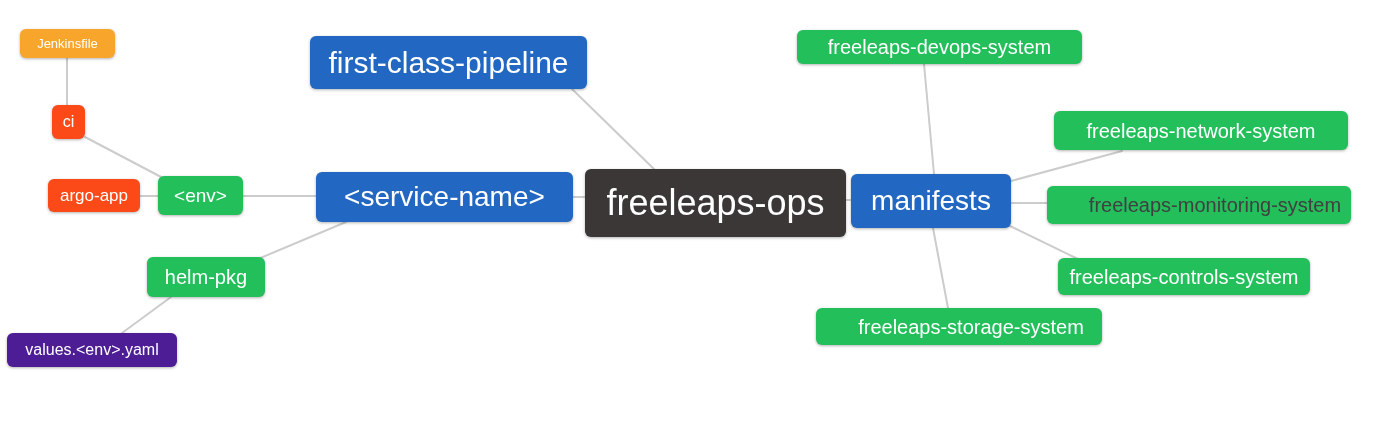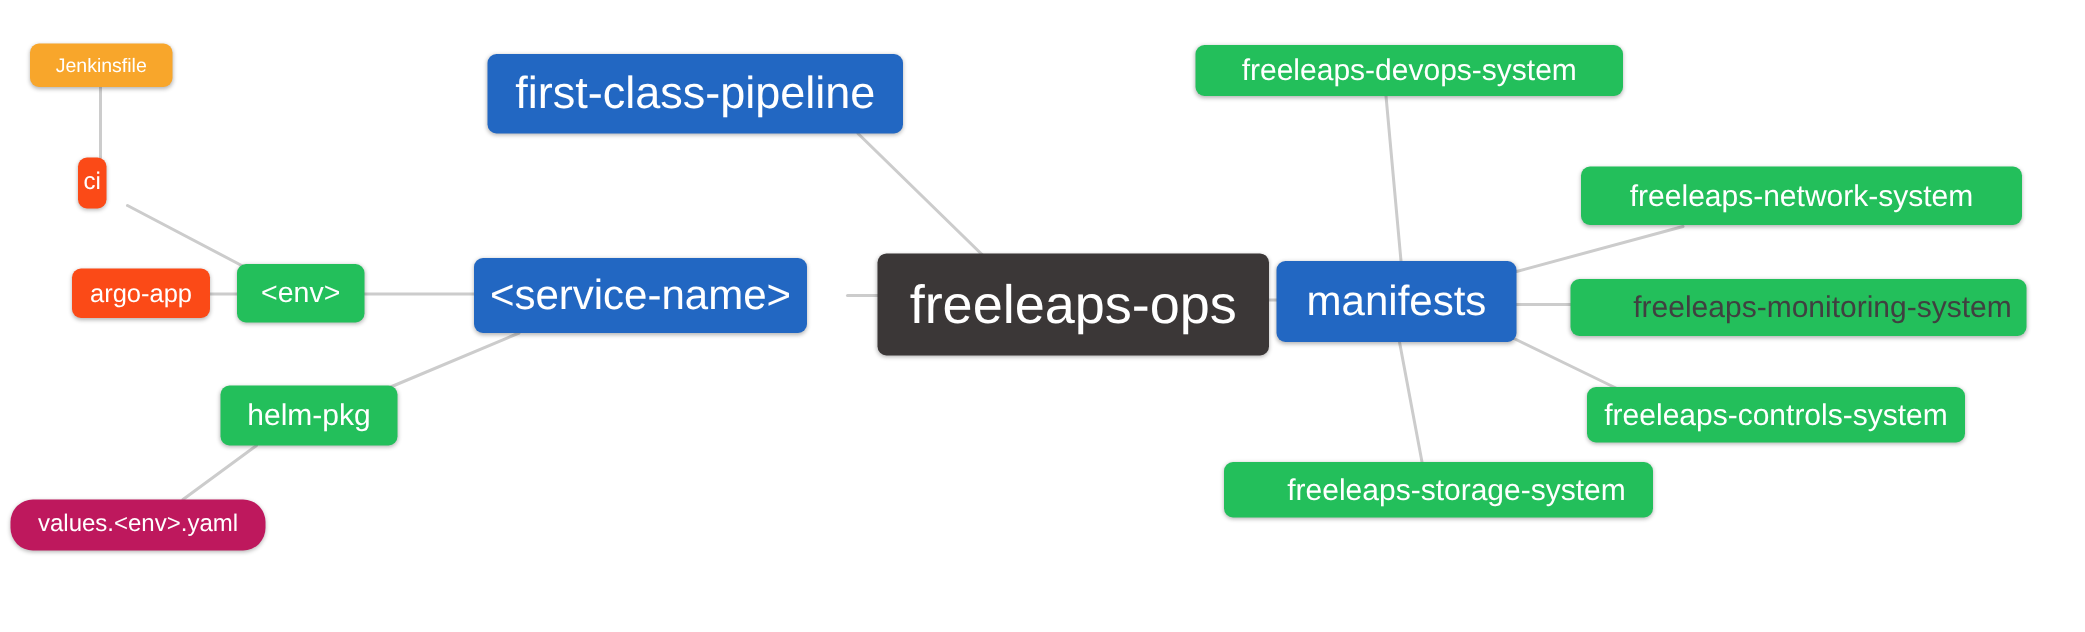--- a/index.html
+++ b/index.html
@@ -56,28 +56,28 @@
       <line x1="565" y1="197" x2="585" y2="197" stroke="#cccccc"></line>
       <line x1="846" y1="200" x2="852" y2="200" stroke="#cccccc"></line>
       <line x1="934" y1="174" x2="924" y2="64" stroke="#cccccc"></line>
       <line x1="1011" y1="181" x2="1122" y2="151" stroke="#cccccc"></line>
       <line x1="1011" y1="203" x2="1047" y2="203" stroke="#cccccc"></line>
       <line x1="1008" y1="225" x2="1080" y2="260" stroke="#cccccc"></line>
       <line x1="933" y1="228" x2="948" y2="308" stroke="#cccccc"></line>
     </svg>
   <div id="nodes-layer">
       <div class="node" style="left: 20px; top: 29px; width: 95px; height: 29px; font-size: 13px; background: rgb(248, 166, 43); color: rgb(255, 255, 255);">Jenkinsfile</div>
-      <div class="node" style="left: 52px; top: 105px; width: 19px; height: 34px; font-size: 16px; background: rgb(251, 74, 23); color: rgb(255, 255, 255); text-align: right;">ci</div>
+      <div class="node" style="left: 52px; top: 105px; width: 33px; height: 34px; font-size: 16px; background: rgb(251, 74, 23); color: rgb(255, 255, 255); text-align: right;">ci</div>
       <div class="node" style="left: 48px; top: 179px; width: 92px; height: 33px; font-size: 17px; background: rgb(251, 74, 23); color: rgb(255, 255, 255);">argo-app</div>
       <div class="node" style="left: 158px; top: 176px; width: 85px; height: 39px; font-size: 19px; background: rgb(35, 191, 91); color: rgb(255, 255, 255);">&lt;env&gt;</div>
-      <div class="node" style="left: 325px; top: 36px; width: 277px; height: 53px; font-size: 30px; background: rgb(34, 103, 194); color: rgb(255, 255, 255);">first-class-pipeline</div>
-      <div class="node" style="left: 316px; top: 172px; width: 222px; height: 50px; font-size: 28px; background: rgb(34, 103, 194); color: rgb(255, 255, 255);">&lt;service-name&gt;</div>
+      <div class="node" style="left: 310px; top: 36px; width: 277px; height: 53px; font-size: 30px; background: rgb(34, 103, 194); color: rgb(255, 255, 255);">first-class-pipeline</div>
+      <div class="node" style="left: 316px; top: 172px; width: 257px; height: 50px; font-size: 28px; background: rgb(34, 103, 194); color: rgb(255, 255, 255);">&lt;service-name&gt;</div>
       <div class="node" style="left: 585px; top: 169px; width: 261px; height: 68px; font-size: 36px; background: rgb(59, 55, 55); color: rgb(255, 255, 255);">freeleaps-ops</div>
       <div class="node" style="left: 851px; top: 174px; width: 160px; height: 54px; font-size: 28px; background: rgb(34, 103, 194); color: rgb(255, 255, 255); text-align: center;">manifests</div>
       <div class="node" style="left: 147px; top: 257px; width: 118px; height: 40px; font-size: 20px; background: rgb(35, 191, 91); color: rgb(255, 255, 255);">helm-pkg</div>
-      <div class="node" style="left: 7px; top: 333px; width: 170px; height: 34px; font-size: 16px; background: #be185d; color: rgb(255, 255, 255); border-radius: 15px;">values.&lt;env&gt;.yaml</div>
+      <div class="node" style="left: 7px; top: 333px; width: 170px; height: 34px; font-size: 16px; background: #4c1d95; color: rgb(255, 255, 255);">values.&lt;env&gt;.yaml</div>
       <div class="node" style="left: 797px; top: 30px; width: 285px; height: 34px; font-size: 20px; background: rgb(35, 191, 91); color: rgb(255, 255, 255);">freeleaps-devops-system</div>
       <div class="node" style="left: 1054px; top: 111px; width: 294px; height: 39px; font-size: 20px; background: rgb(35, 191, 91); color: rgb(255, 255, 255);">freeleaps-network-system</div>
       <div class="node" style="left: 1047px; top: 186px; width: 304px; height: 38px; font-size: 20px; background: rgb(35, 191, 91); color: #404040; padding-left: 32px;">freeleaps-monitoring-system</div>
       <div class="node" style="left: 1058px; top: 258px; width: 252px; height: 37px; font-size: 20px; background: rgb(35, 191, 91); color: rgb(255, 255, 255);">freeleaps-controls-system</div>
       <div class="node" style="left: 816px; top: 308px; width: 286px; height: 37px; font-size: 20px; background: rgb(35, 191, 91); color: rgb(255, 255, 255); padding-left: 24px;">freeleaps-storage-system</div>
     </div>
 </div>
 
 </body></html>

